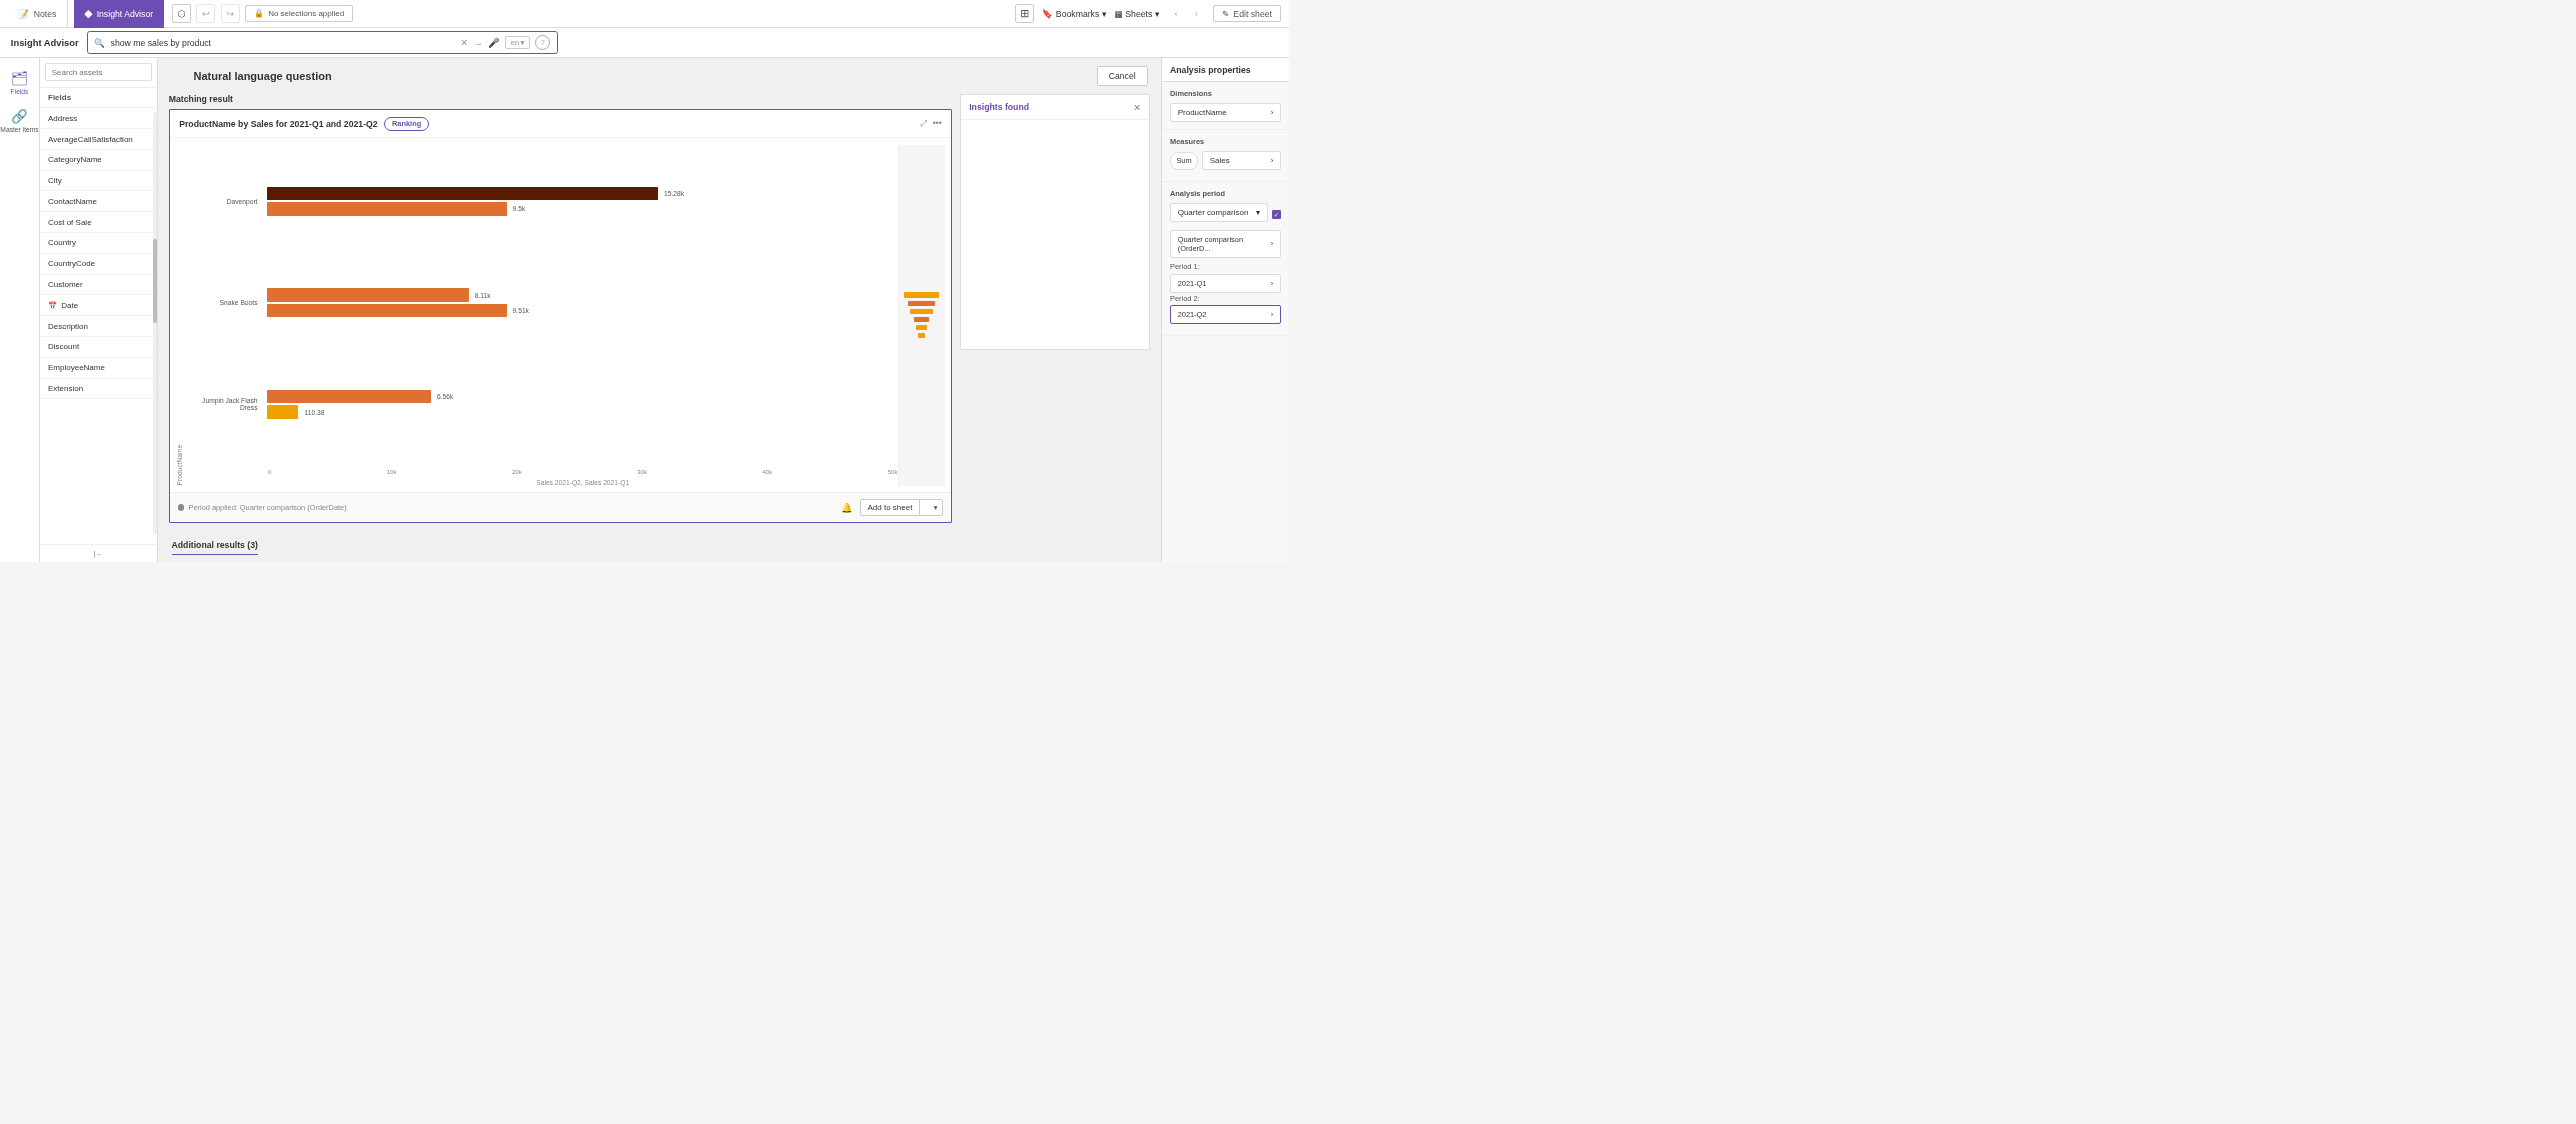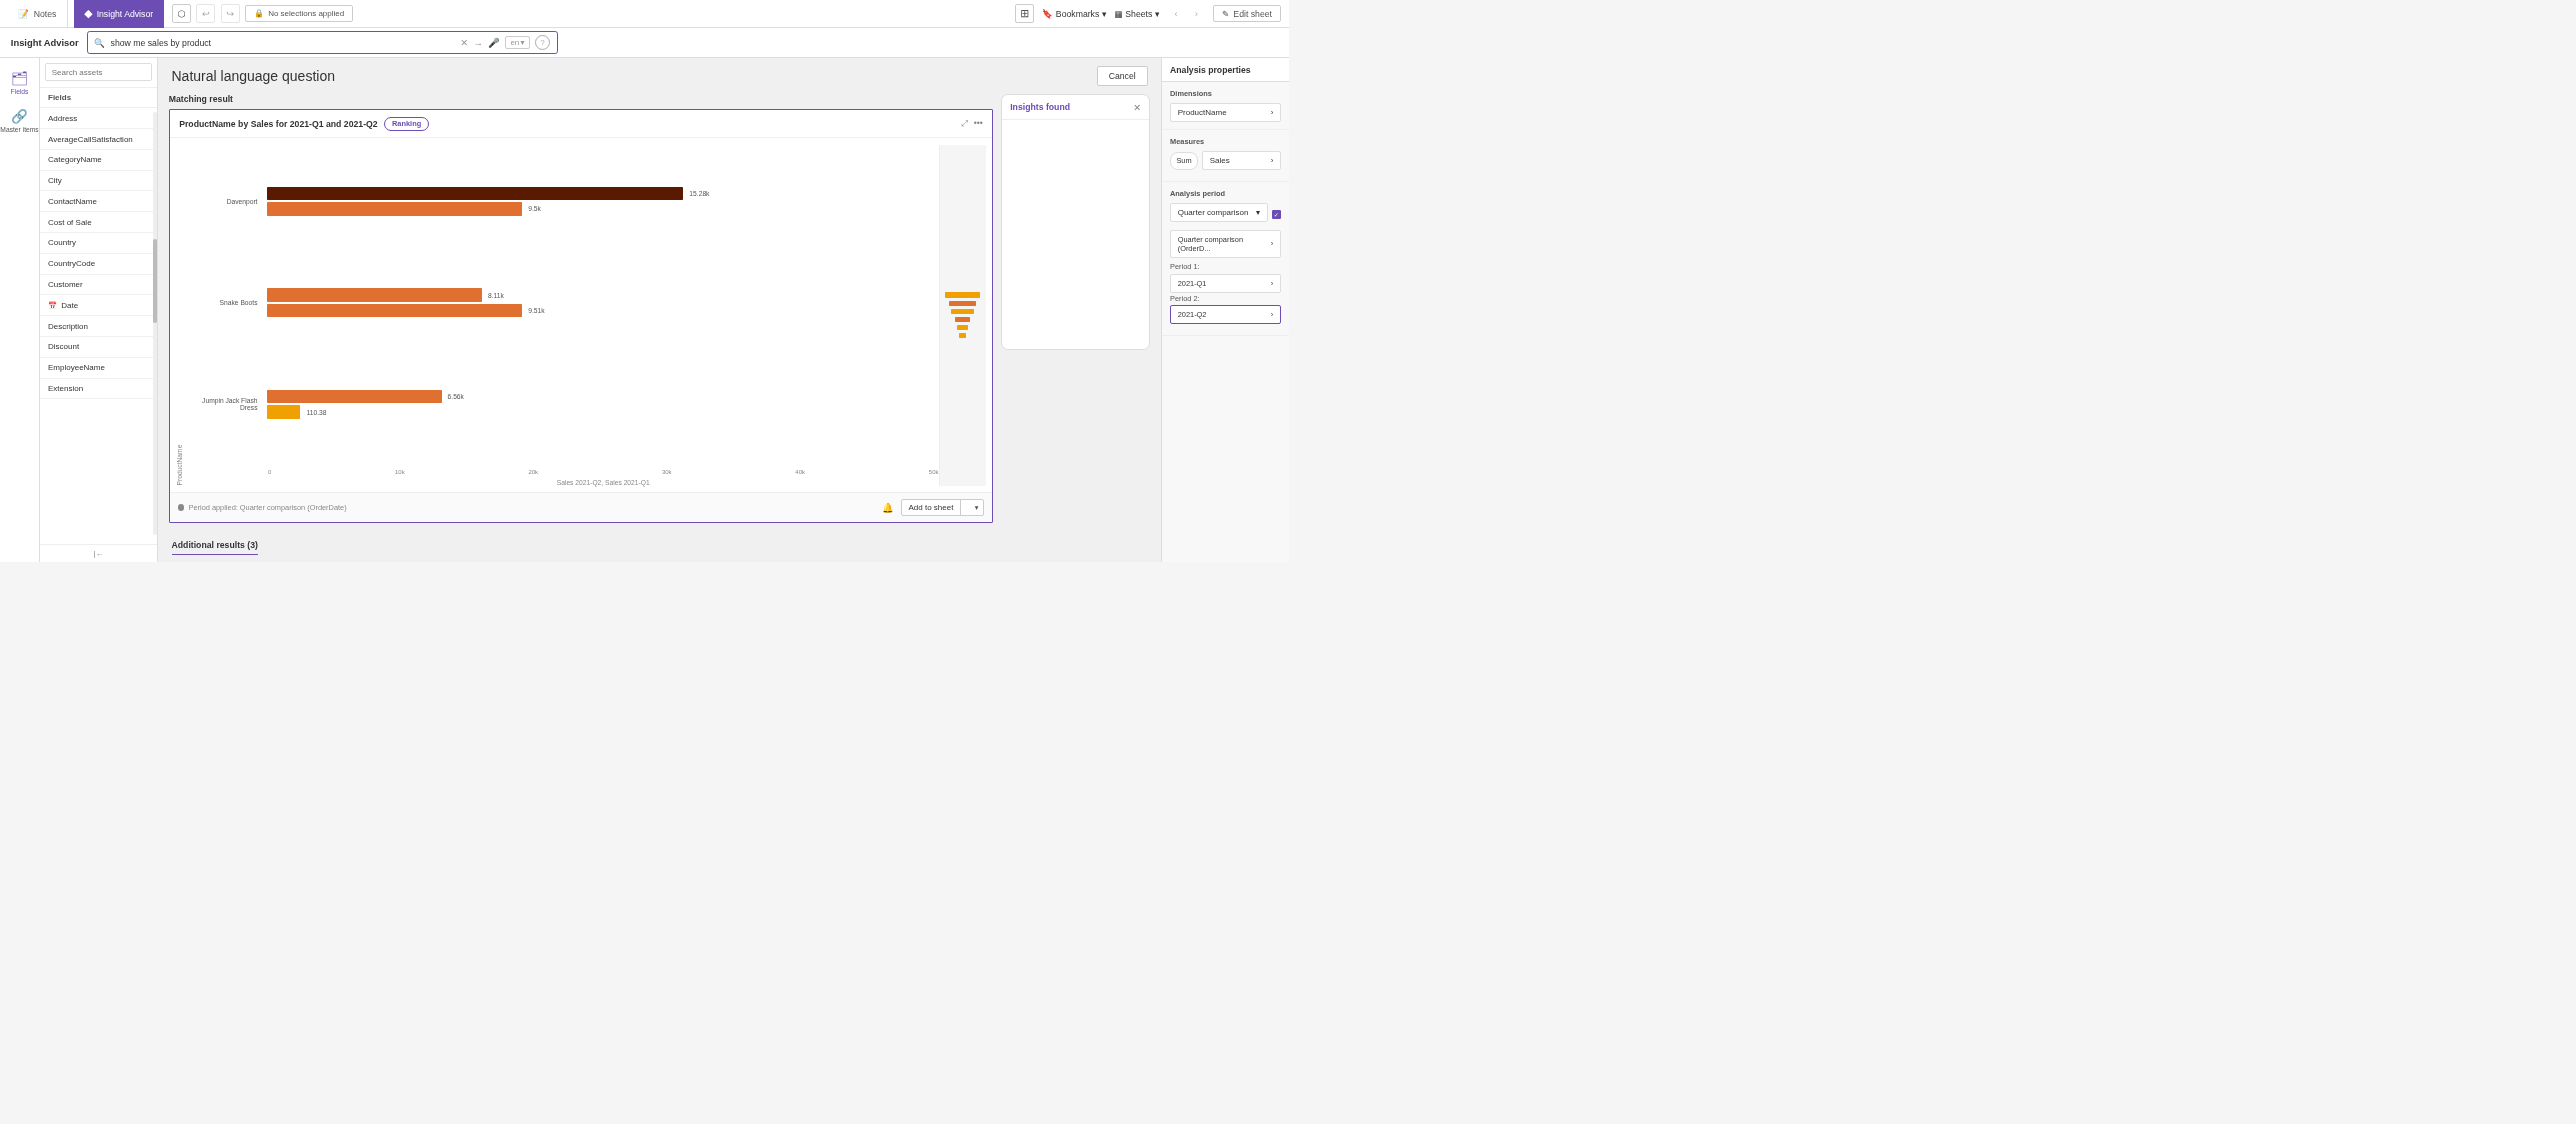--- a/index.html
+++ b/index.html
@@ -109,21 +109,21 @@
     .field-item .cal-icon { font-size: 7.4px; color: #6c4db3; }
 
     
     .main-content {
       flex: 1; display: flex; flex-direction: column; background: #f0f0f0; overflow: hidden;
     }
     .nlq-header {
       display: flex; align-items: center; justify-content: space-between;
       padding: 8px 13.5px; background: #f0f0f0;
     }
-    .nlq-title { font-size: 14px; font-weight: 400; color: #333; }
+    .nlq-title { font-size: 11px; font-weight: 700; color: #333; margin-left: 22px; }
     .cancel-btn {
       padding: 4px 10.8px; border: 0.7px solid #ccc; border-radius: 2px;
       background: #fff; cursor: pointer; font-size: 8.7px; color: #333;
     }
 
     .content-area { flex: 1; display: flex; padding: 0 10.8px 10.8px; gap: 8px; overflow: hidden; }
 
     
     .chart-container {
       flex: 1; display: flex; flex-direction: column; min-width: 0;
@@ -178,21 +178,21 @@
     .alert-icon { font-size: 9.4px; color: #aaa; cursor: pointer; }
     .add-to-sheet-btn {
       display: flex; align-items: center; gap: 9px;
       border: 0.7px solid #ccc; border-radius: 2px; background: #fff; cursor: pointer; font-size: 8px;
     }
     .add-to-sheet-main { padding: 3.4px 6.7px; border-right: 0.7px solid #ccc; color: #333; }
     .add-to-sheet-arrow { padding: 3.4px 4.7px; color: #555; font-size: 7.4px; }
 
     
     .insights-panel {
-      width: 149px; background: #fff; border: 0.7px solid #ddd; border-radius: 7px;
+      width: 190px; background: #fff; border: 0.7px solid #ddd; border-radius: 0;
       display: flex; flex-direction: column; max-height: 256px;
     }
     .insights-header {
       display: flex; align-items: center; justify-content: space-between;
       padding: 6.7px 8px; border-bottom: 0.7px solid #eee;
     }
     .insights-title { font-size: 8.7px; font-weight: 600; color: #6c4db3; }
     .close-btn { cursor: pointer; color: #888; font-size: 9.4px; }
     .insight-item {
       padding: 8px; font-size: 8px; color: #333; line-height: 1.5;

